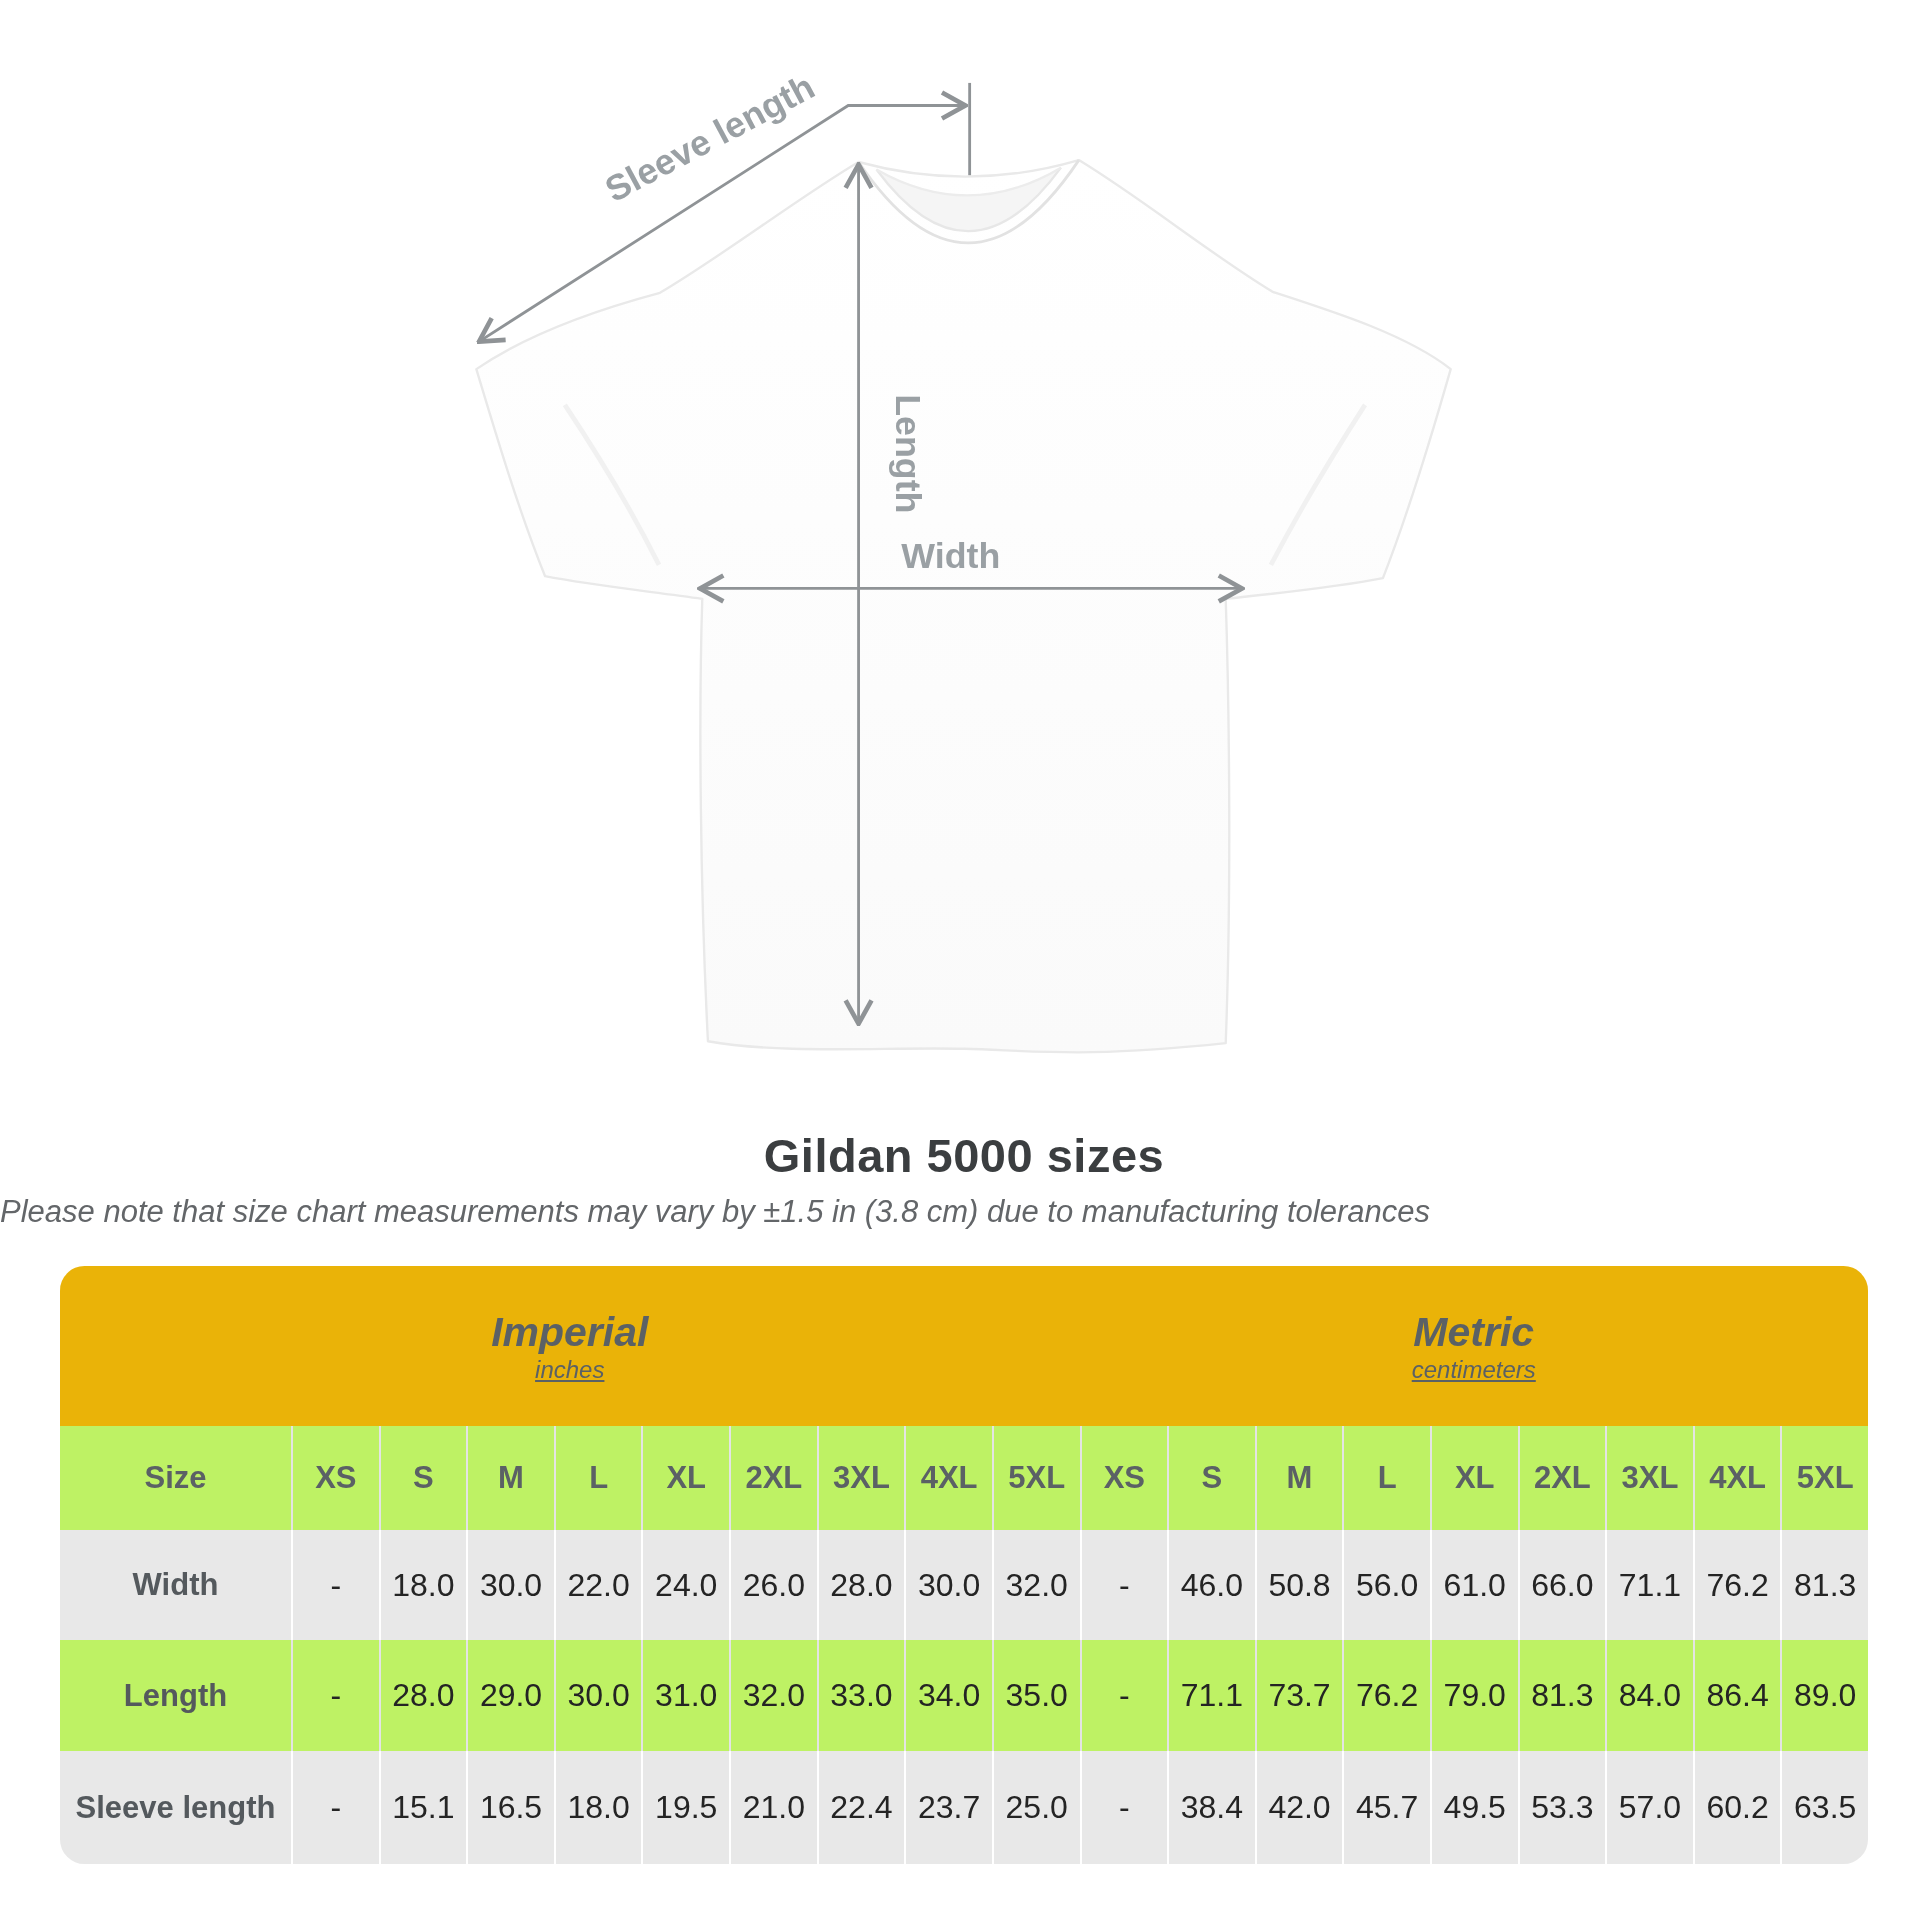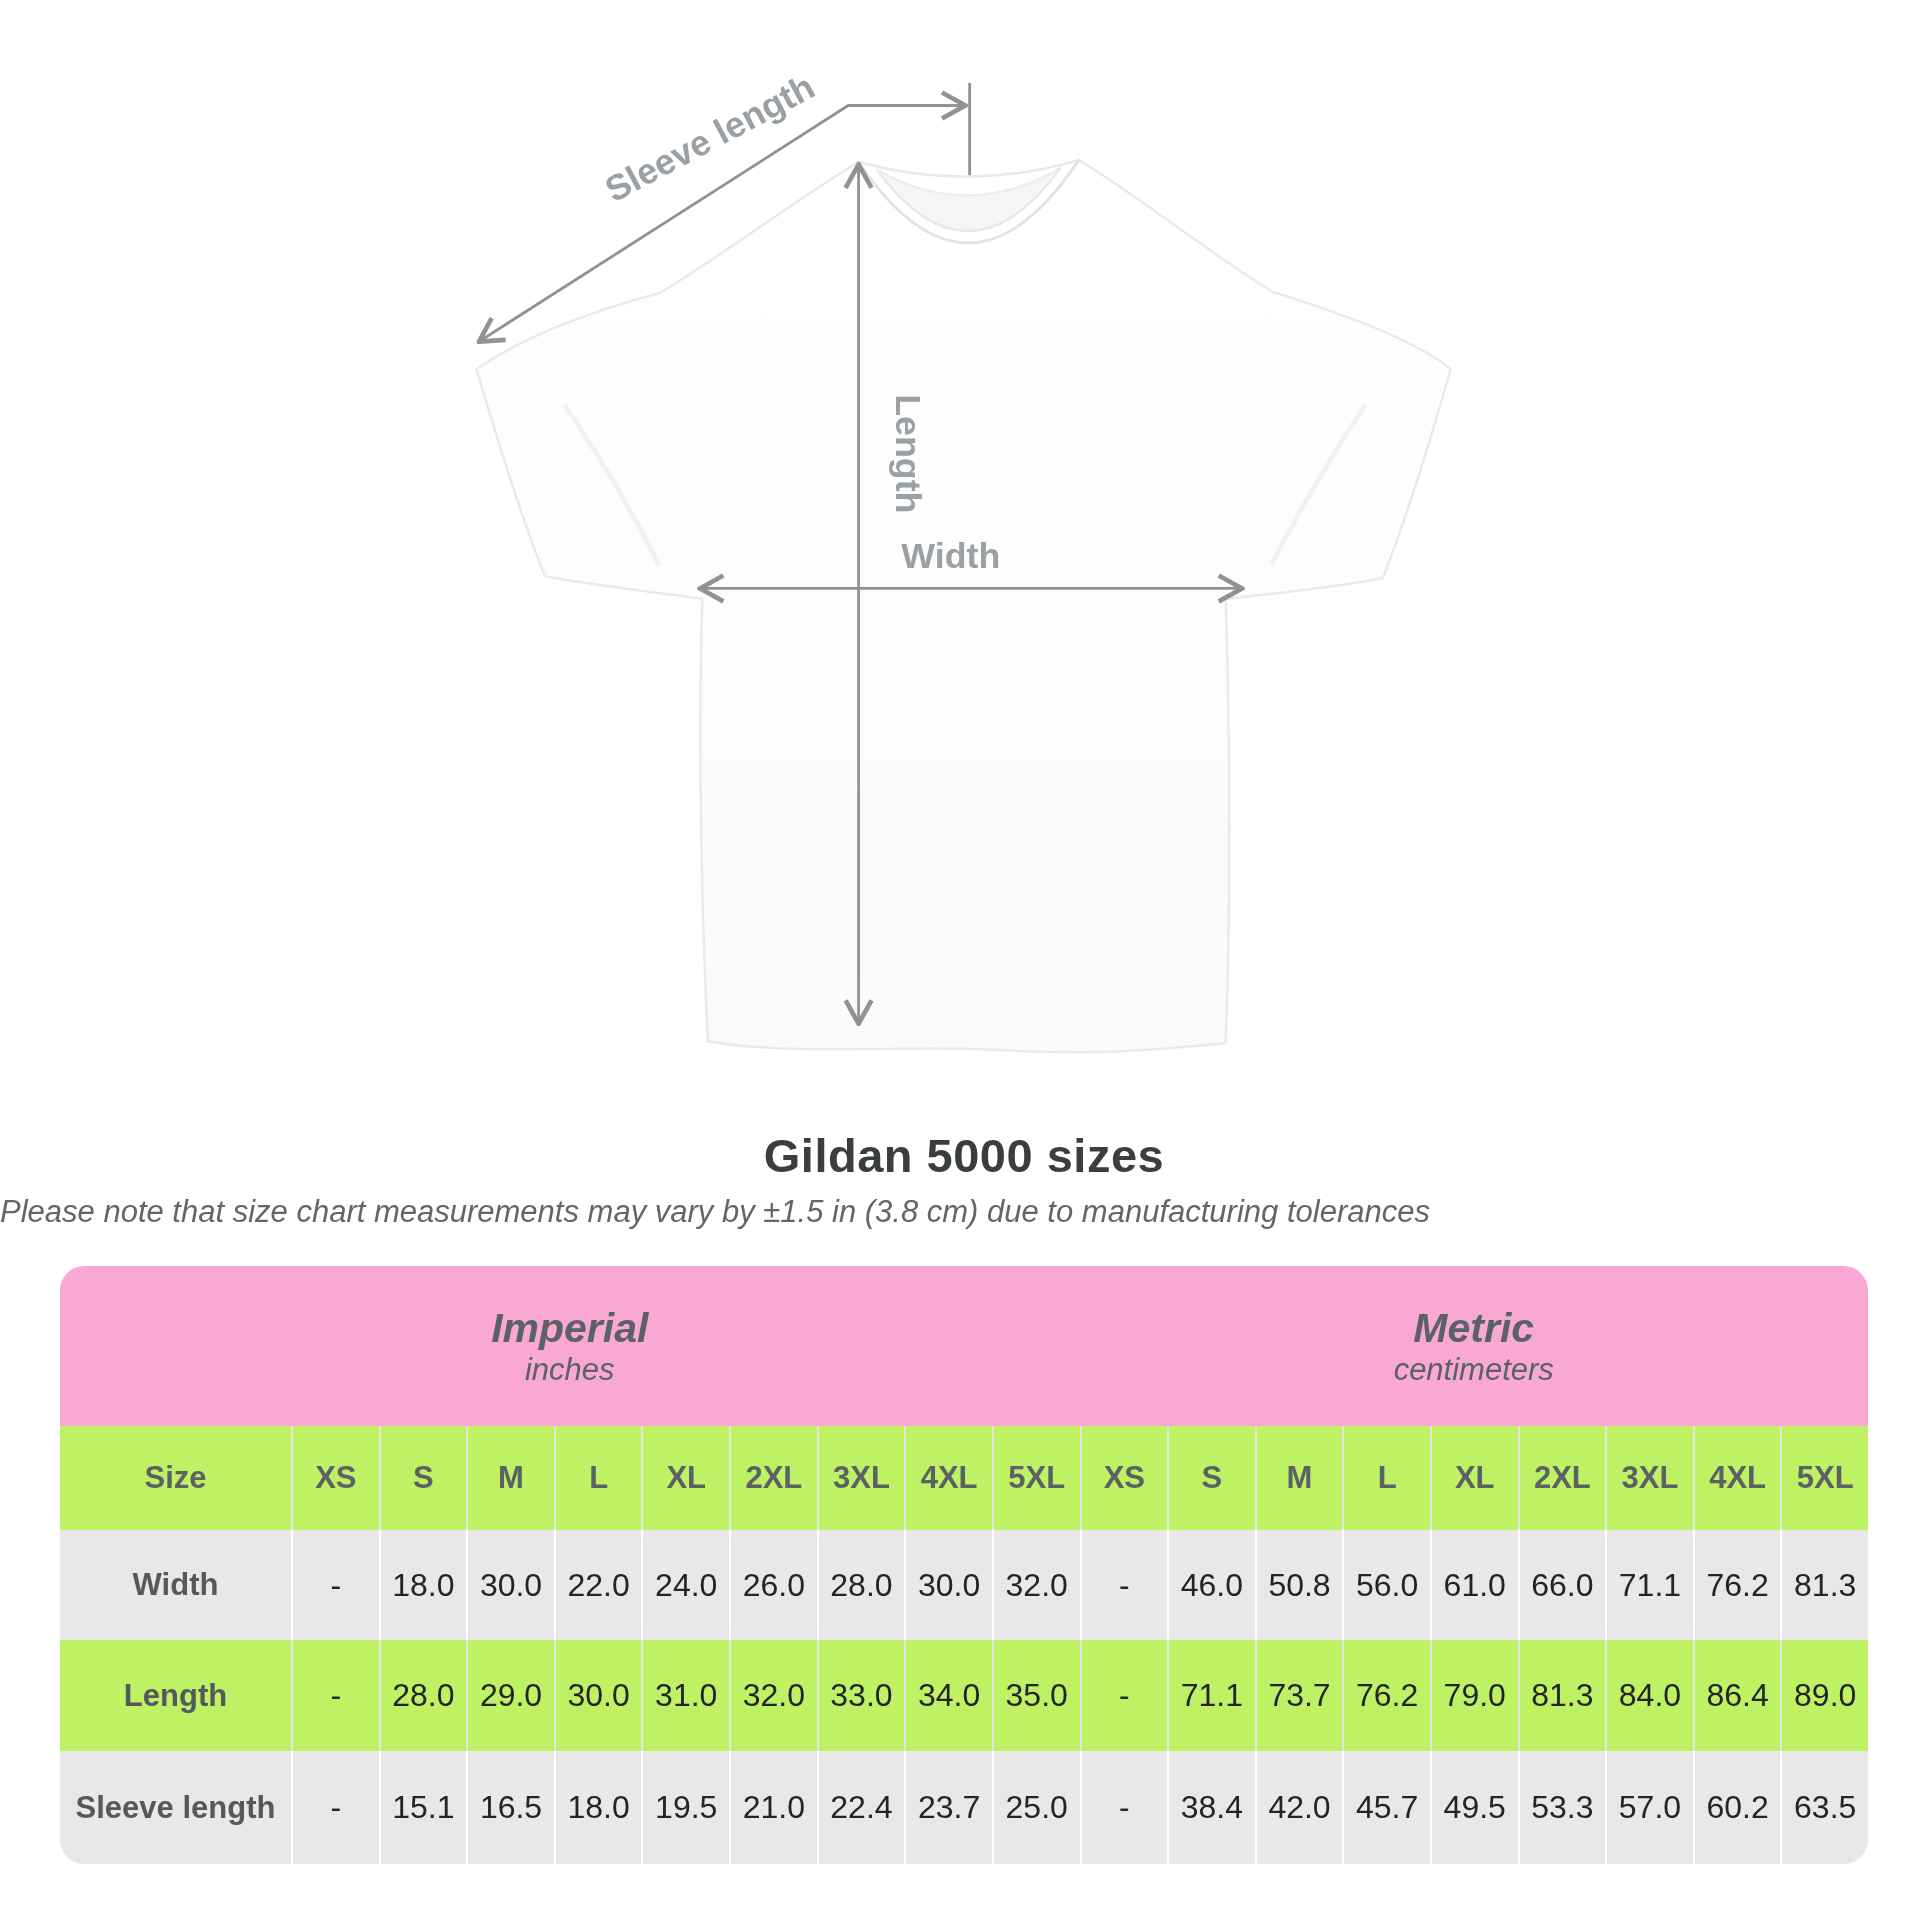--- a/index.html
+++ b/index.html
@@ -13,23 +13,23 @@
          font-size:47px;font-weight:bold;color:#3b3e40;letter-spacing:0.5px;}
   #note{position:absolute;left:0;top:1194px;width:1928px;text-align:left;
         font-size:31px;font-style:italic;color:#636669;}
 
   
   #size-grid{position:absolute;left:60px;top:1266px;width:1808px;height:598px;
              display:grid;grid-template-columns:231px repeat(18,1fr);
              grid-template-rows:160px 104px 110px 111px 113px;
              border-radius:24.5px;overflow:hidden;background:#ffffff;}
   .cell{display:flex;align-items:center;justify-content:center;min-width:0;}
-  .ghead{background:#f9a8d4;flex-direction:column;}
+  .ghead{background:#eab308;flex-direction:column;}
   .group-title{font-size:41px;font-weight:bold;font-style:italic;color:#5b6165;}
-  .group-sub{font-size:31px;font-style:italic;color:#5b6165;margin-top:0;}
+  .group-sub{font-size:24px;font-style:italic;color:#5b6165;margin-top:0;text-decoration:underline;}
   .cw{background:#bef264;border-left:2.8px solid #e4e4e4;}
   .cg{background:#e8e8e8;border-left:2.8px solid #ffffff;}
   .first{border-left:none;}
   .size-h{font-size:31px;font-weight:bold;color:#5b6165;}
   .row-label{font-size:31px;font-weight:bold;color:#54595d;}
   .val{font-size:32px;color:#242424;}
 </style>
 </head>
 <body>
 

